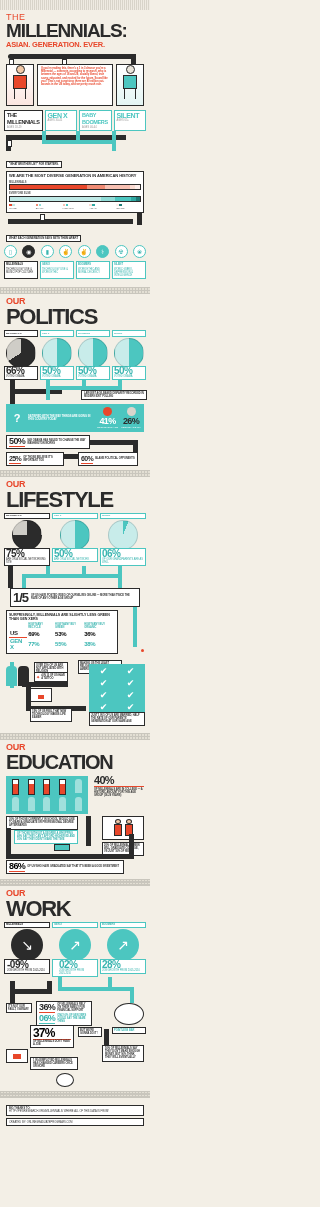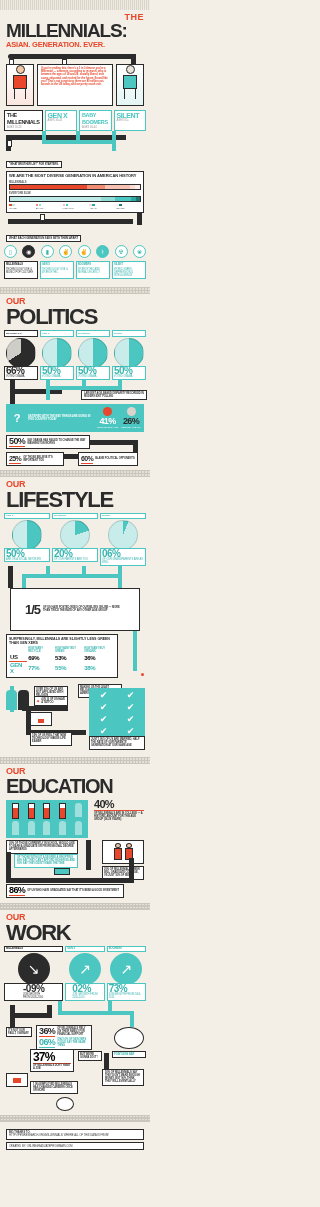--- a/index.html
+++ b/index.html
@@ -33,22 +33,22 @@
     text-transform:uppercase;
   }
 
   
   .topbar {
     height:10px;
     background:repeating-linear-gradient(90deg,#d8d4c9 0 1px,#efebe2 1px 2px);
   }
   .hdr { padding:3px 6px 0 6px; }
   .hdr-the {
-    color:#e8472b; font-weight:bold; font-size:9px;
-    letter-spacing:.5px; line-height:9px;text-align:right;
+    color:#e8472b; font-weight:normal; font-size:9px;
+    letter-spacing:.5px; line-height:9px;
   }
   .hdr-main {
     color:#2b2b2b; font-weight:bold; font-size:19px;
     letter-spacing:-1.1px; line-height:18px;
   }
   .hdr-sub {
     color:#e8472b; font-weight:bold; font-size:7.5px;
     letter-spacing:-.2px; line-height:9px;
   }
 
@@ -446,37 +446,37 @@
   </div>
 
   <div class="dot-strip" style="margin-top:4px;"></div>
   <div class="sec-head">
     <div class="sec-our">OUR</div>
     <div class="sec-title">LIFESTYLE</div>
   </div>
 
   <div class="pierow" style="margin-top:3px;">
     <div class="piecol">
+      <div class="card" style="padding:.5px 1px;">
+          <div class="tag" style="font-size:2.4px;">MILLENNIALS</div>
+        </div>
+      <div class="pie pie-d75"></div>
+      <div class="card" style="padding:.5px 1px;margin-top:-3px;">
+        <div class="bignum">75%</div>
+        <div class="micro">ARE ON A SOCIAL NETWORKING SITE</div>
+      </div>
+    </div>
+    <div class="piecol">
       <div class="card card-teal" style="padding:.5px 1px;">
           <div class="tag tag-t" style="font-size:2.4px;">GEN X</div>
         </div>
       <div class="pie pie-t50"></div>
       <div class="card card-teal" style="padding:.5px 1px;margin-top:-3px;">
         <div class="bignum t">50%</div>
         <div class="micro micro-t">ARE ON A SOCIAL NETWORK</div>
-      </div>
-    </div>
-    <div class="piecol">
-      <div class="card card-teal" style="padding:.5px 1px;">
-          <div class="tag tag-t" style="font-size:2.4px;">BOOMERS</div>
-        </div>
-      <div class="pie pie-t20"></div>
-      <div class="card card-teal" style="padding:.5px 1px;margin-top:-3px;">
-        <div class="bignum t">20%</div>
-        <div class="micro micro-t">OF OUR PARENTS ARE TOO</div>
       </div>
     </div>
     <div class="piecol">
       <div class="card card-teal" style="padding:.5px 1px;">
           <div class="tag tag-t" style="font-size:2.4px;">SILENT</div>
         </div>
       <div class="pie pie-t06"></div>
       <div class="card card-teal" style="padding:.5px 1px;margin-top:-3px;">
         <div class="bignum t">06%</div>
         <div class="micro micro-t">OF OUR GRANDPARENTS ARE AS WELL</div>
@@ -487,21 +487,21 @@
   <div style="position:relative;height:22px;">
     <div class="pipe-dark" style="left:8px;top:0;width:5px;height:22px;"></div>
     <div class="pipe-teal" style="left:46px;top:0;width:4px;height:12px;"></div>
     <div class="pipe-teal" style="left:82px;top:0;width:4px;height:12px;"></div>
     <div class="pipe-teal" style="left:118px;top:0;width:4px;height:22px;"></div>
     <div class="pipe-teal" style="left:22px;top:8px;width:100px;height:4px;"></div>
     <div class="pipe-teal" style="left:22px;top:8px;width:4px;height:14px;"></div>
   </div>
 
   <div style="padding:0 10px;">
-    <div class="card" style="display:flex;align-items:center;gap:3px;padding:14px;">
+    <div class="card" style="display:flex;align-items:center;gap:3px;padding:2px;">
       <div style="font-size:13px;font-weight:bold;line-height:13px;letter-spacing:-1px;color:#2b2b2b;">1/5</div>
       <div class="micro" style="font-weight:bold;flex:1;">OF US HAVE POSTED VIDEO OF OURSELVES ONLINE — MORE THAN TWICE THE RATE OF ANY OTHER AGE GROUP</div>
     </div>
   </div>
 
   <div style="padding:3px 6px 0;position:relative;">
     <div class="card" style="padding:2px;width:112px;">
       <div class="tag" style="font-size:3.6px;line-height:4.2px;">SURPRISINGLY, MILLENNIALS ARE SLIGHTLY LESS GREEN THAN GEN XERS</div>
       <table class="cmp" style="margin-top:2px;">
         <tbody>
@@ -656,21 +656,21 @@
   </div>
 
   <div class="pierow" style="margin-top:3px;">
     <div class="piecol">
       <div class="card" style="padding:.5px 1px;">
           <div class="tag" style="font-size:2.6px;">MILLENNIALS</div>
         </div>
       <div class="circ dark">
         <div class="arrow">↘</div>
       </div>
-      <div class="card" style="padding:.5px 18px;margin-top:-3px;">
+      <div class="card" style="padding:.5px 2px;margin-top:-3px;">
         <div class="bignum">-09%</div>
         <div class="micro">JOB GROWTH FROM 2005-2010</div>
       </div>
     </div>
     <div class="piecol">
       <div class="card card-teal" style="padding:.5px 1px;">
           <div class="tag tag-t" style="font-size:2.6px;">GEN X</div>
         </div>
       <div class="circ teal">
         <div class="arrow">↗</div>
@@ -681,21 +681,21 @@
       </div>
     </div>
     <div class="piecol">
       <div class="card card-teal" style="padding:.5px 1px;">
           <div class="tag tag-t" style="font-size:2.6px;">BOOMERS</div>
         </div>
       <div class="circ teal">
         <div class="arrow">↗</div>
       </div>
       <div class="card card-teal" style="padding:.5px 1px;margin-top:-3px;">
-        <div class="bignum t">73%</div>
+        <div class="bignum t">28%</div>
         <div class="micro micro-t">JOB GROWTH FROM 2005-2010</div>
       </div>
     </div>
   </div>
 
   <div style="position:relative;height:26px;">
     <div class="pipe-dark" style="left:10px;top:4px;width:5px;height:22px;"></div>
     <div class="pipe-dark" style="left:10px;top:12px;width:42px;height:5px;"></div>
     <div class="pipe-dark" style="left:47px;top:4px;width:5px;height:13px;"></div>
     <div class="pipe-teal" style="left:58px;top:0;width:4px;height:14px;"></div>

